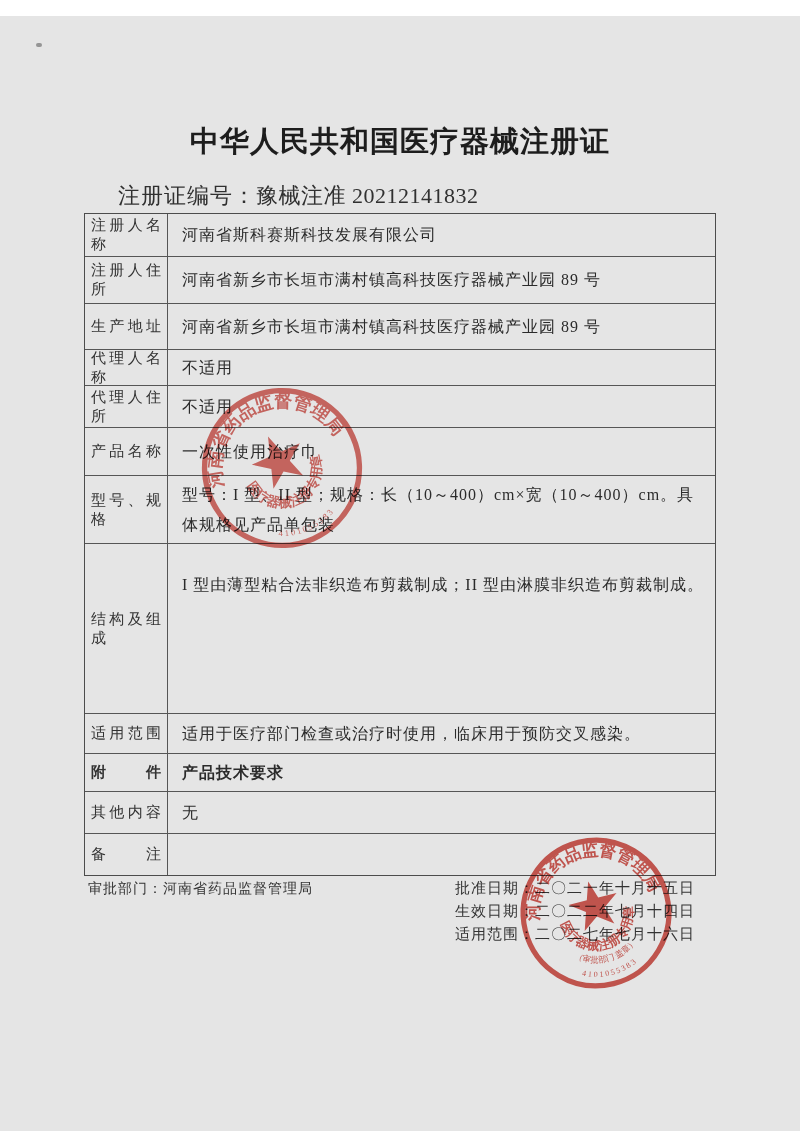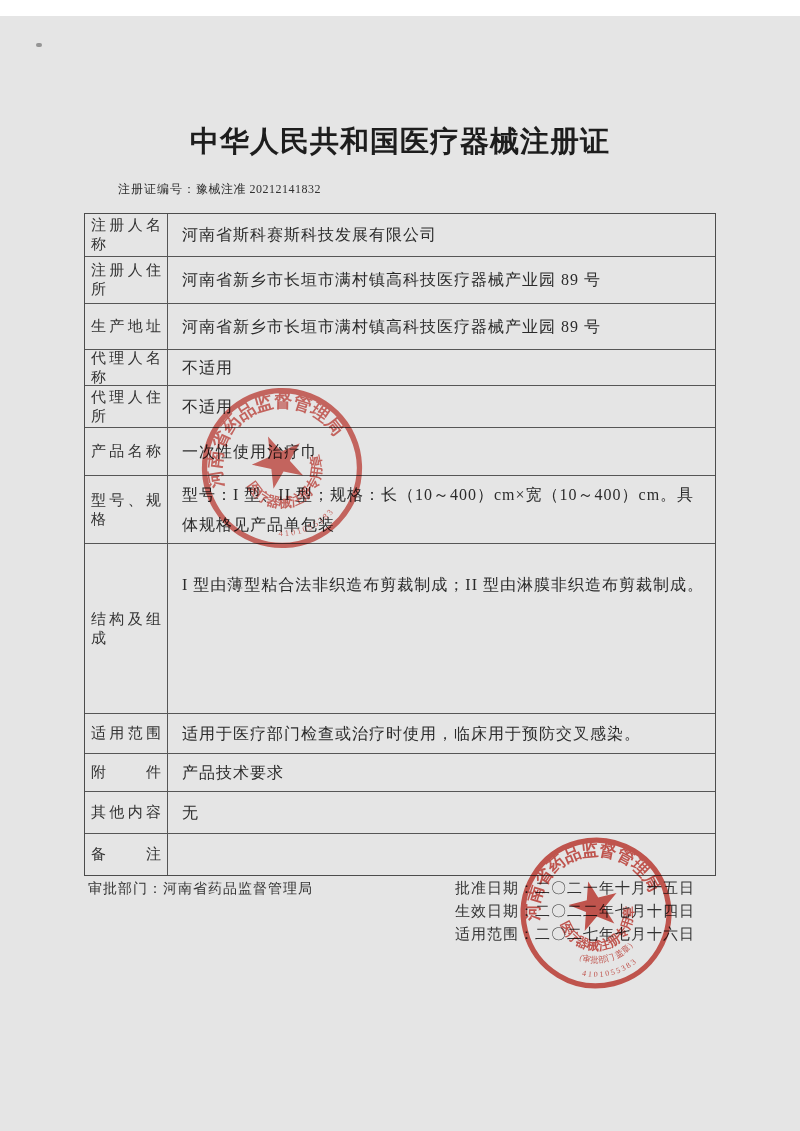--- a/index.html
+++ b/index.html
@@ -9,21 +9,21 @@
     background:#e5e5e5; overflow:hidden;
     font-family:"Liberation Serif","DejaVu Serif",serif; color:var(--ink);
   }
   .smudge { position:absolute; left:36px; top:27px; width:6px; height:4px;
     background:#6a6a6a; border-radius:2px; opacity:.65; }
   .doc-title {
     position:absolute; top:106px; left:0; width:100%; margin:0;
     text-align:center; font-size:29px; font-weight:bold; color:#1d1d1d;
     letter-spacing:1px;
   }
-  .reg-line { position:absolute; left:118px; top:165px; font-size:12px;
+  .reg-line { position:absolute; left:118px; top:165px; font-size:22px;
     color:#303030; letter-spacing:1px; }
   .reg-line .num { letter-spacing:.5px; }
 
   .cert-table {
     position:absolute; left:84px; top:197px; width:632px;
     border:1px solid #4c4c4c; box-sizing:border-box;
   }
   .row { display:flex; border-bottom:1px solid var(--line); box-sizing:border-box; }
   .row:last-child { border-bottom:none; }
   .cell-label {
@@ -43,21 +43,21 @@
   .row:nth-child(1){ height:43px; }
   .row:nth-child(2){ height:47px; }
   .row:nth-child(3){ height:46px; }
   .row:nth-child(4){ height:36px; }
   .row:nth-child(5){ height:42px; }
   .row:nth-child(6){ height:48px; }
   .row:nth-child(7){ height:68px; }
   .row:nth-child(8){ height:170px; }
   .row:nth-child(8) .cell-value{ align-items:flex-start; padding-top:26px; }
   .row:nth-child(9){ height:40px; }
-  .row:nth-child(10){ height:38px; }
+  .row:nth-child(10){ height:38px;font-weight:bold; }
   .row:nth-child(11){ height:42px; }
   .row:nth-child(12){ height:41px; }
 
   .footer-dept { position:absolute; left:88px; top:864px; font-size:14px;
     letter-spacing:1px; color:#333; }
   .dates { position:absolute; left:455px; top:861px; font-size:15px; color:#333; }
   .date-line { height:23px; line-height:23px; letter-spacing:1px; }
 
   .stamp { position:absolute; mix-blend-mode:multiply; color:var(--stamp-color); }
   .stamp svg { display:block; }

